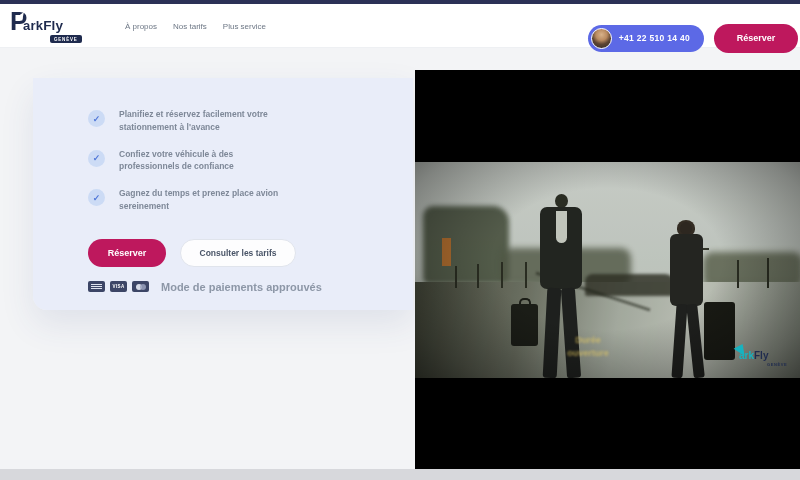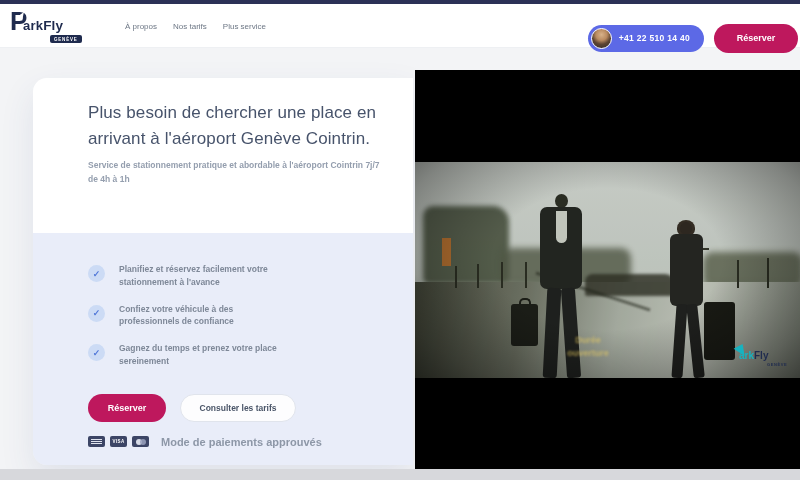--- a/index.html
+++ b/index.html
@@ -141,37 +141,33 @@
     <div class="header-right">
       <a class="phone-pill">
         <span class="avatar"></span>
         <span class="phone-number">+41 22 510 14 40</span>
       </a>
       <a class="btn-green header-reserve">Réserver</a>
     </div>
   </header>
 
   <section class="hero-card">
-    <div class="hero-top">
-      <h1 class="hero-title">Plus besoin de chercher une place en arrivant à l'aéroport Genève Cointrin.</h1>
-      <p class="hero-sub">Service de stationnement pratique et abordable à l'aéroport Cointrin 7j/7 de 4h à 1h</p>
-    </div>
 
     <div class="hero-bottom">
       <div class="benefit">
         <span class="check-circle">✓</span>
         <span class="benefit-text">Planifiez et réservez facilement votre stationnement à l'avance</span>
       </div>
       <div class="benefit">
         <span class="check-circle">✓</span>
         <span class="benefit-text">Confiez votre véhicule à des professionnels de confiance</span>
       </div>
       <div class="benefit">
         <span class="check-circle">✓</span>
-        <span class="benefit-text">Gagnez du temps et prenez votre place sereinement</span>
+        <span class="benefit-text">Gagnez du temps et prenez place avion sereinement</span>
       </div>
 
       <div class="cta-row">
         <a class="btn-green hero-reserve">Réserver</a>
         <a class="btn-outline">Consulter les tarifs</a>
       </div>
 
       <div class="pay-row">
         <span class="card-icon amex"></span>
         <span class="card-icon">

